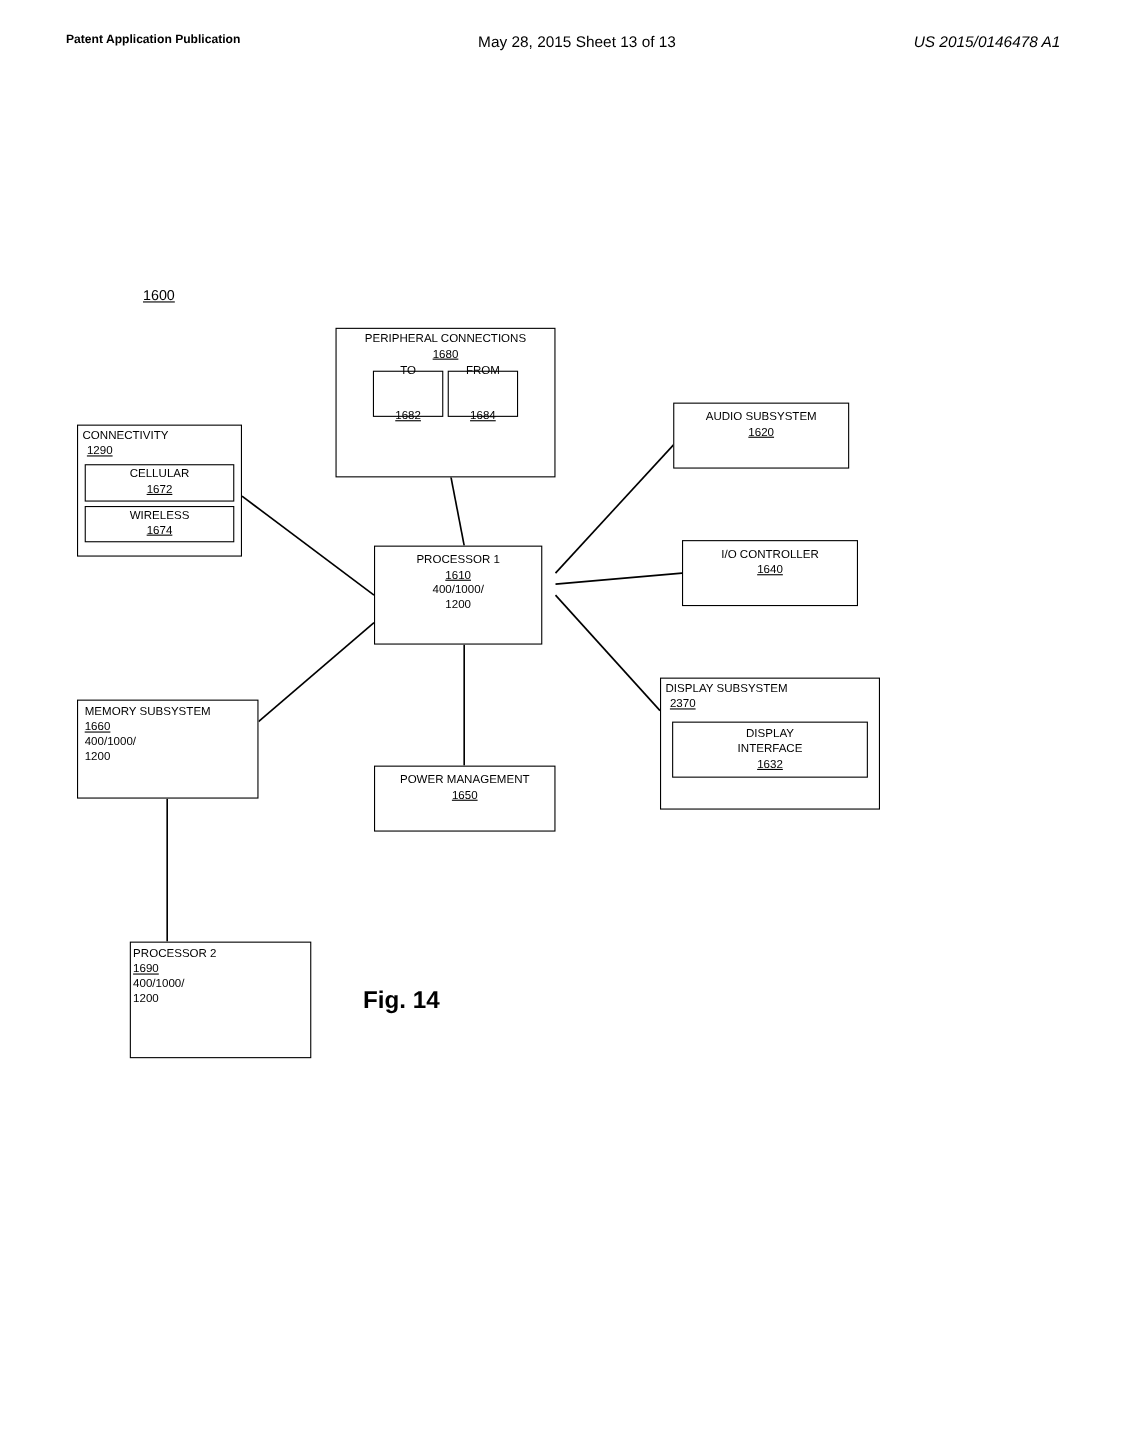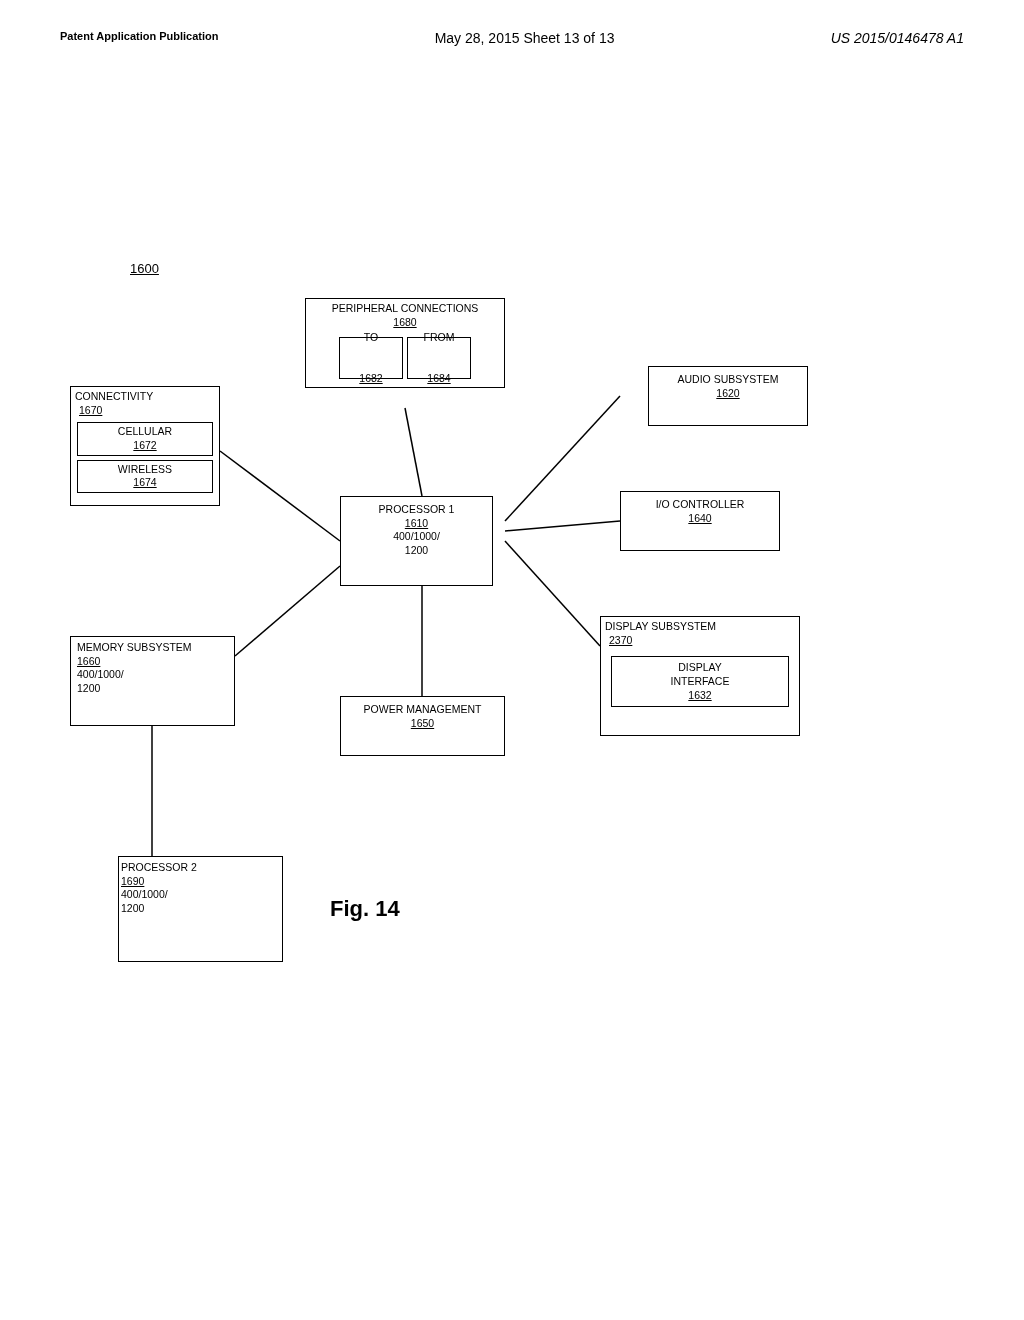--- a/index.html
+++ b/index.html
@@ -79,21 +79,21 @@
       font-size: 10.5px;
       line-height: 1.3;
     }
 
     
     .box-peripheral-outer {
       position: absolute;
       left: 305px;
       top: 222px;
       width: 200px;
-      height: 90px;
+      height: 136px;
       border: 1.5px solid #000;
       background: #fff;
     }
 
     .box-peripheral-title {
       font-size: 10.5px;
       text-align: center;
       padding: 3px 2px 2px 2px;
       line-height: 1.3;
     }
@@ -169,21 +169,21 @@
       height: 90px;
       border: 1.5px solid #000;
       background: #fff;
       text-align: center;
       padding: 6px;
     }
 
     
     .box-audio {
       position: absolute;
-      left: 648px;
+      left: 612px;
       top: 290px;
       width: 160px;
       height: 60px;
       border: 1.5px solid #000;
       background: #fff;
       text-align: center;
       padding: 6px;
     }
 
     
@@ -327,21 +327,21 @@
       <div class="peripheral-inner-box">
         <span>FROM</span>
         <span style="text-decoration:underline;">1684</span>
       </div>
     </div>
   </div>
 
   <div class="box-connectivity-outer">
     <div class="connectivity-title">
       <span>CONNECTIVITY</span><br>
-      <span class="connectivity-number">1670</span>
+      <span class="connectivity-number">1290</span>
     </div>
     <div class="connectivity-inner">
       <span>CELLULAR</span><br>
       <span style="text-decoration:underline;">1672</span>
     </div>
     <div class="connectivity-inner">
       <span>WIRELESS</span><br>
       <span style="text-decoration:underline;">1674</span>
     </div>
   </div>

